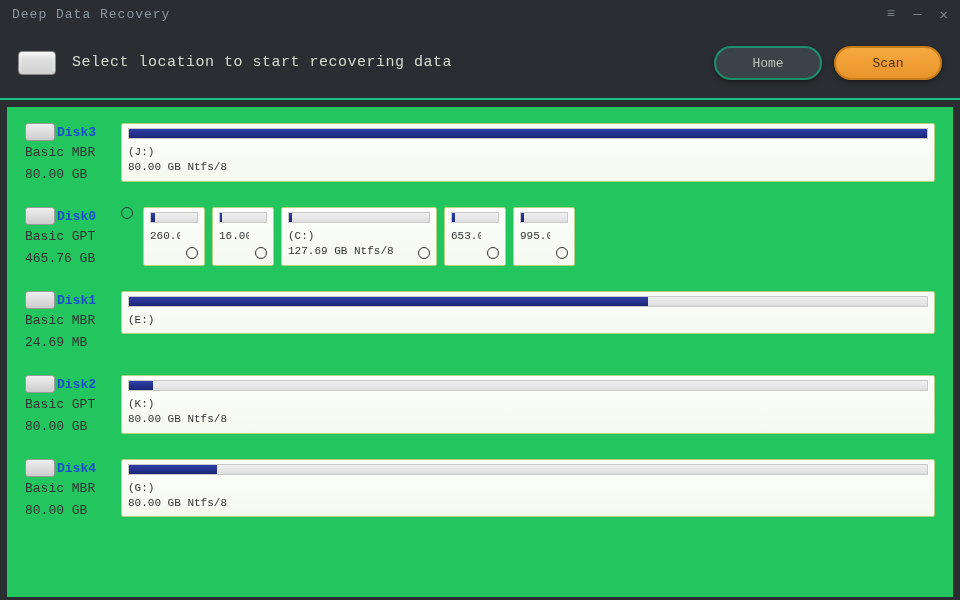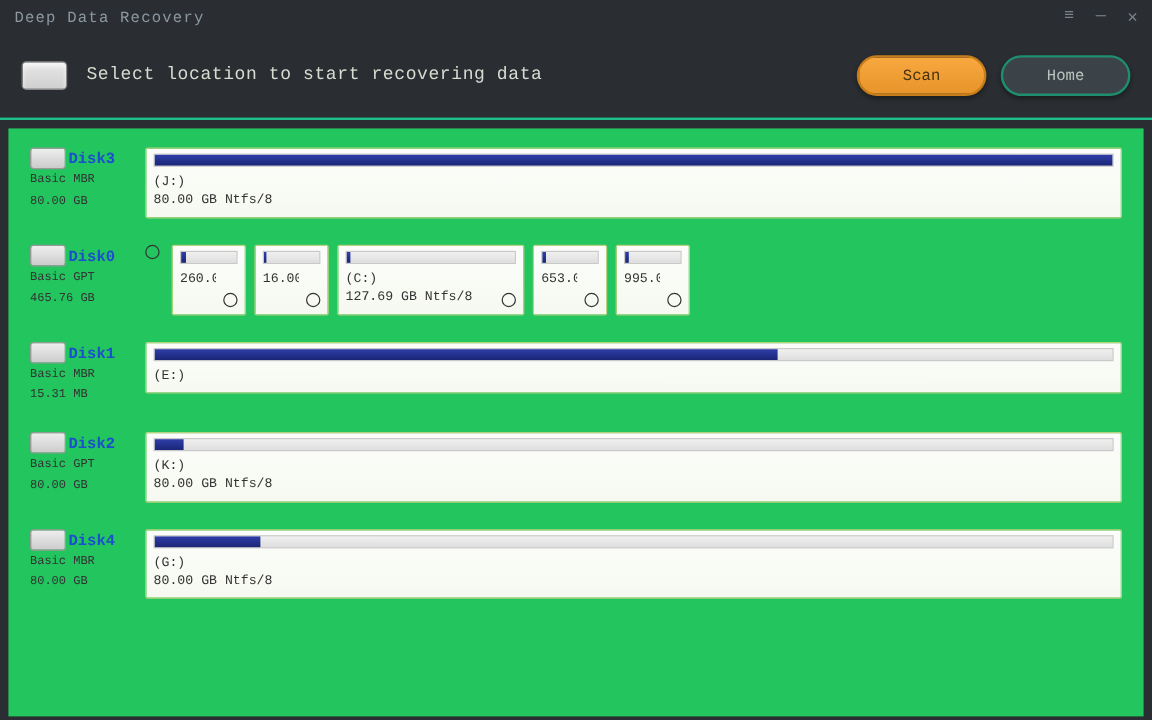--- a/index.html
+++ b/index.html
@@ -110,21 +110,21 @@
       vertical-align: middle;
       margin-right: 2px;
     }
     .disk-name {
       font-size: 13px;
       font-weight: bold;
       color: #1c4fcf;
       display: inline;
     }
     .disk-meta {
-      font-size: 10px;
+      font-size: 13px;
       color: #333;
       margin-top: 3px;
       line-height: 1.45;
     }
     .parts {
       display: flex;
       gap: 7px;
       flex: 1;
       min-width: 0;
     }
@@ -206,22 +206,22 @@
     <span>✕</span>
   </div>
 </div>
 
 <div class="header">
   <div class="drive-hero"></div>
   <div class="header-txt">
     <div class="header-title">Select location to start recovering data</div>
   </div>
   <div class="btns">
+    <button class="btn">Home</button>
     <button class="btn scan">Scan</button>
-    <button class="btn">Home</button>
   </div>
 </div>
 
 <div class="divider"></div>
 
 <div class="content" id="content">
     <div class="disk-row">
       <div class="disk-info"><span class="disk-icon"></span><span class="disk-name">Disk3</span><div class="disk-meta">Basic MBR</div><div class="disk-meta">80.00 GB</div></div>
       <div class="parts">
         <div class="part full" style="flex: 1 1 0%;">
@@ -275,21 +275,21 @@
           <div class="bar">
             <div class="bar-fill" style="width: 7%;"></div>
           </div>
           <div class="part-label"></div>
           <div class="part-size"><span class="truncate">995.00 .</span></div>
           <span class="radio"></span>
         </div>
       </div>
     </div>
     <div class="disk-row">
-      <div class="disk-info"><span class="disk-icon"></span><span class="disk-name">Disk1</span><div class="disk-meta">Basic MBR</div><div class="disk-meta">15.31 MB</div></div>
+      <div class="disk-info"><span class="disk-icon"></span><span class="disk-name">Disk1</span><div class="disk-meta">Basic MBR</div><div class="disk-meta">24.69 MB</div></div>
       <div class="parts">
         <div class="part full" style="flex: 1 1 0%;">
           <div class="bar">
             <div class="bar-fill" style="width: 65%;"></div>
           </div>
           <div class="part-label">(E:)</div>
         </div>
       </div>
     </div>
     <div class="disk-row">

